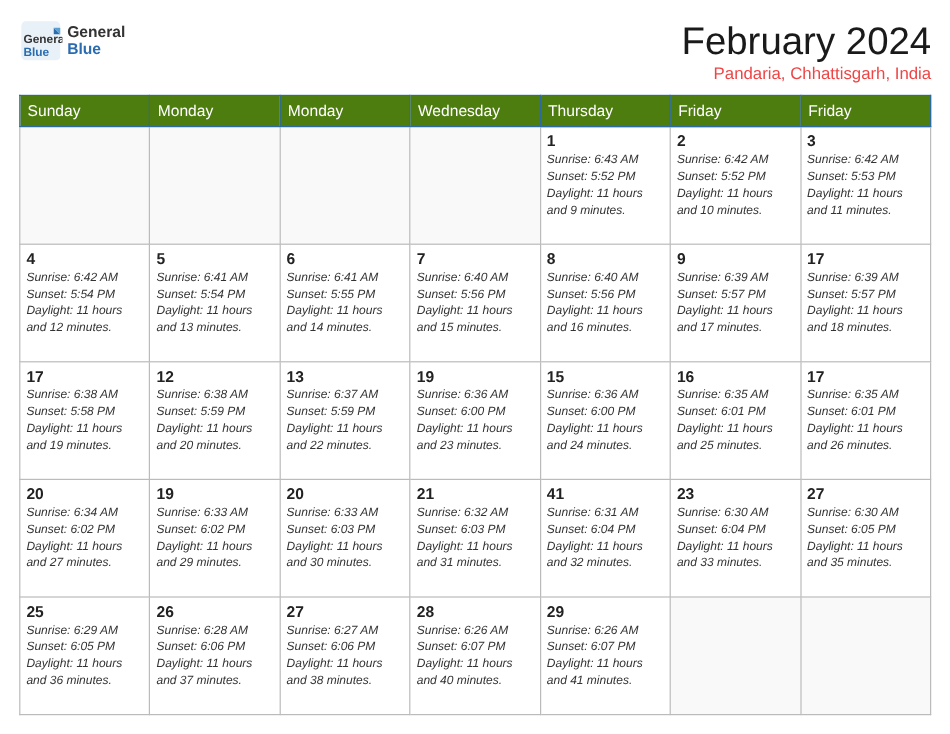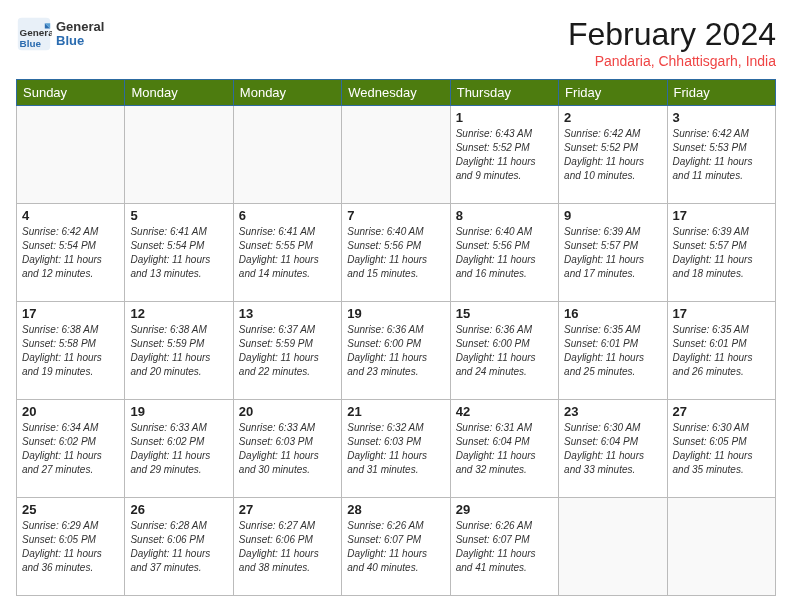--- a/index.html
+++ b/index.html
@@ -218,21 +218,21 @@
           </td>
           <td>
             <span class="day-num">20</span>
             <div class="day-info">Sunrise: 6:33 AM<br>Sunset: 6:03 PM<br>Daylight: 11 hours and 30 minutes.</div>
           </td>
           <td>
             <span class="day-num">21</span>
             <div class="day-info">Sunrise: 6:32 AM<br>Sunset: 6:03 PM<br>Daylight: 11 hours and 31 minutes.</div>
           </td>
           <td>
-            <span class="day-num">42</span>
+            <span class="day-num">41</span>
             <div class="day-info">Sunrise: 6:31 AM<br>Sunset: 6:04 PM<br>Daylight: 11 hours and 32 minutes.</div>
           </td>
           <td>
             <span class="day-num">23</span>
             <div class="day-info">Sunrise: 6:30 AM<br>Sunset: 6:04 PM<br>Daylight: 11 hours and 33 minutes.</div>
           </td>
           <td>
             <span class="day-num">27</span>
             <div class="day-info">Sunrise: 6:30 AM<br>Sunset: 6:05 PM<br>Daylight: 11 hours and 35 minutes.</div>
           </td>

